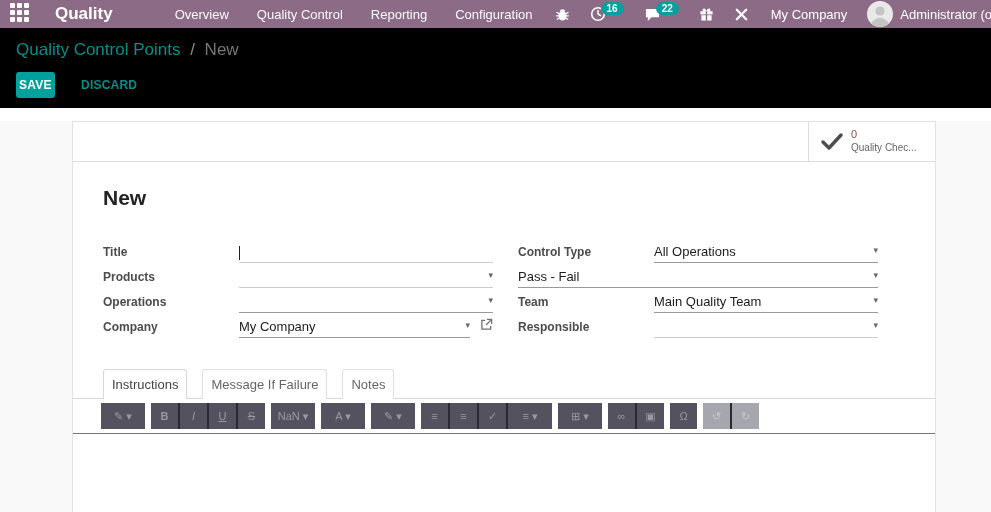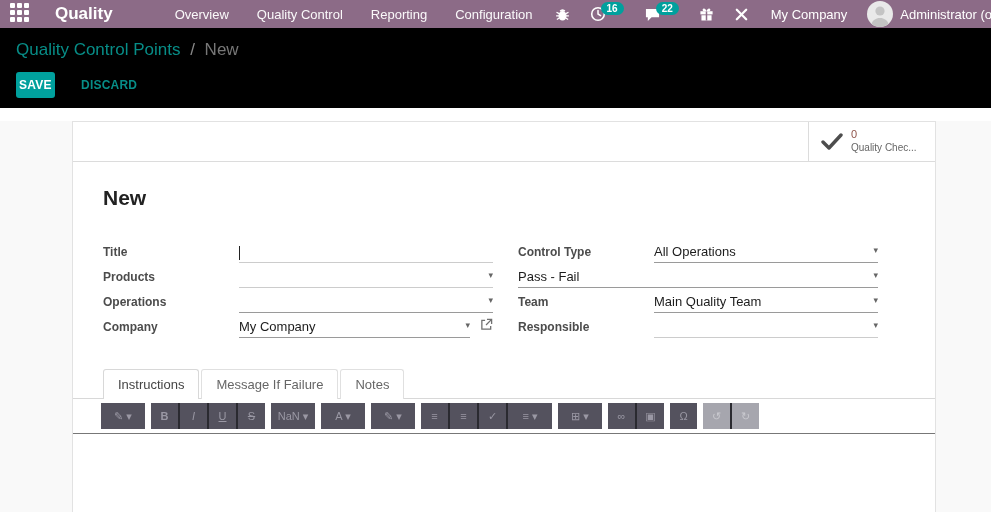--- a/index.html
+++ b/index.html
@@ -68,22 +68,22 @@
   .caret { margin-left:auto; font-size:9px; color:#666; padding-left:6px; cursor:pointer;
            transform:translateY(-1px); }
   .cursor-bar { display:inline-block; width:1px; height:14px; background:#222;
                 transform:translateY(2px); animation:blink 1.1s step-end infinite; }
   @keyframes blink { 50% { opacity:0; } }
   .ext-link { margin-left:10px; padding-bottom:3px; cursor:pointer; flex:0 0 auto; }
 
   
   .notebook { margin-top:30px; }
   .tab-row { display:flex; padding-left:30px; border-bottom:1px solid #d8d8d8; }
-  .tab { font-size:13px; color:#666; padding:7px 14px; border:1px solid #e0e0e0;
-         border-bottom:none; border-radius:3px 3px 0 0; margin-right:2px; cursor:pointer;
+  .tab { font-size:13px; color:#666; padding:7px 8px; border:1px solid #e0e0e0;
+         border-bottom:none; border-radius:3px 3px 0 0; margin-right:15px; cursor:pointer;
          background:#fff; position:relative; top:1px; }
   .tab.active { color:#444; border-color:#d8d8d8; background:#fff;
                 box-shadow:0 1px 0 #fff; }
 
   
   .toolbar { display:flex; align-items:center; gap:6px; padding:4px 0 4px 28px;
              border-bottom:1px solid #777; background:#fff; }
   .tgroup { display:flex; gap:2px; background:#2a2a30; }
   .tbtn { height:26px; min-width:27px; background:#54525e; color:#9a98a4; border:none;
           font-size:11px; display:flex; align-items:center; justify-content:center;

